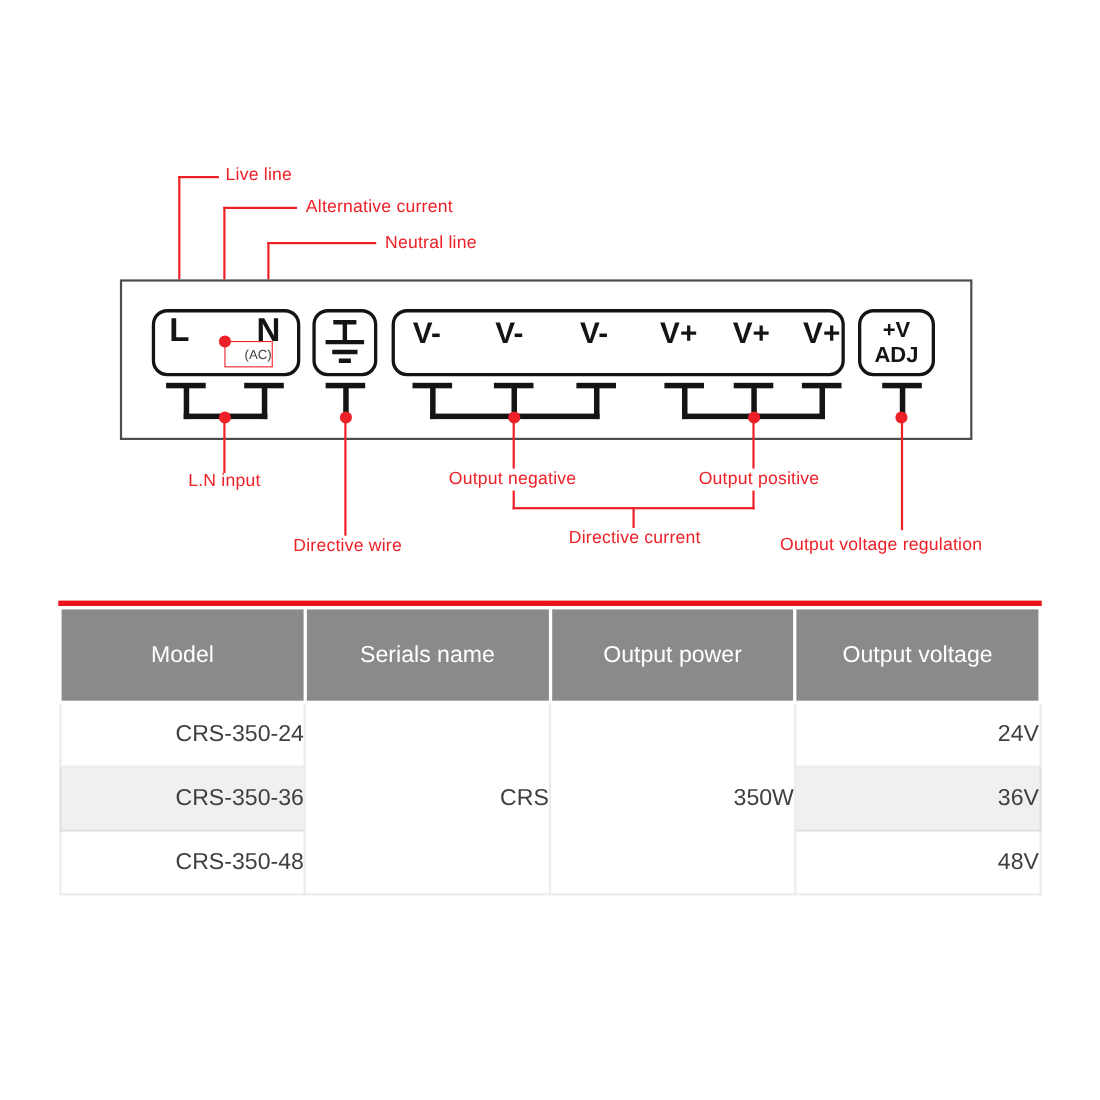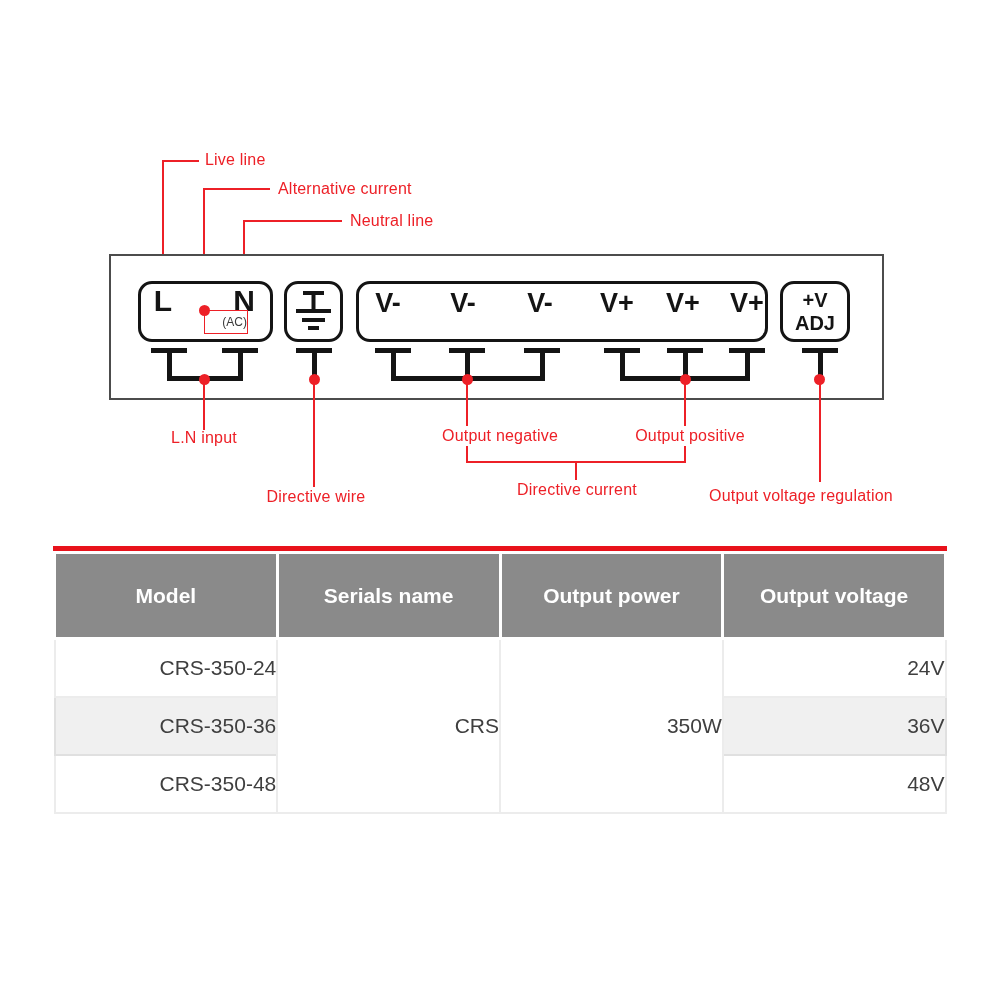--- a/index.html
+++ b/index.html
@@ -29,21 +29,21 @@
   .vlab{font-size:27px;}
   .ac-box{position:absolute;left:184px;top:310px;width:44px;height:24px;border:1.5px solid var(--ann);
           display:flex;align-items:center;justify-content:flex-end;font-size:12px;color:#3a3a3a;margin-left:20px;}
   .adj-block{display:flex;flex-direction:column;align-items:center;justify-content:center;
              font-weight:bold;font-size:20px;line-height:1.12;color:var(--ink);}
 
   
   .table-wrap{position:absolute;left:53px;top:546px;width:894px;}
   .red-bar{width:100%;height:5px;background:var(--red);}
   table{width:100%;border-collapse:collapse;table-layout:fixed;}
-  th{background:var(--hdr);color:#fff;font-weight:700;font-size:21px;height:86px;border:3px solid #fff;text-align:center;}
+  th{background:var(--hdr);color:#fff;font-weight:400;font-size:21px;height:86px;border:3px solid #fff;text-align:center;}
   td{background:#fff;color:var(--body);font-size:21px;text-align:right;height:58px;border:2px solid #ececec;}
   tr.alt td.shade{background:var(--alt);border-color:#e0e0e0;}
 </style>
 </head>
 <body>
 
 <div class="page">
 
   <div class="rl" style="left:162px;top:160px;width:37px;height:2px"></div>
   <div class="rl" style="left:162px;top:160px;width:2px;height:132px"></div>
@@ -122,21 +122,21 @@
   <div class="dot" style="left:680px;top:374px"></div>
   <div class="dot" style="left:814px;top:374px"></div>
 
   <div class="rl" style="left:203px;top:383px;width:2px;height:47px"></div>
   <div class="ann c" style="left:204px;top:429px">L.N input</div>
 
   <div class="rl" style="left:313px;top:383px;width:2px;height:104px"></div>
   <div class="ann c" style="left:316px;top:488px">Directive wire</div>
 
   <div class="rl" style="left:466px;top:383px;width:2px;height:43px"></div>
-  <div class="ann c" style="left:500px;top:427px">Output negative</div>
+  <div class="ann c" style="left:466px;top:427px">Output negative</div>
 
   <div class="rl" style="left:684px;top:383px;width:2px;height:43px"></div>
   <div class="ann c" style="left:690px;top:427px">Output positive</div>
 
   <div class="rl" style="left:466px;top:446px;width:2px;height:17px"></div>
   <div class="rl" style="left:684px;top:446px;width:2px;height:17px"></div>
   <div class="rl" style="left:466px;top:461px;width:220px;height:2px"></div>
   <div class="rl" style="left:575px;top:461px;width:2px;height:19px"></div>
   <div class="ann c" style="left:577px;top:481px">Directive current</div>
 

